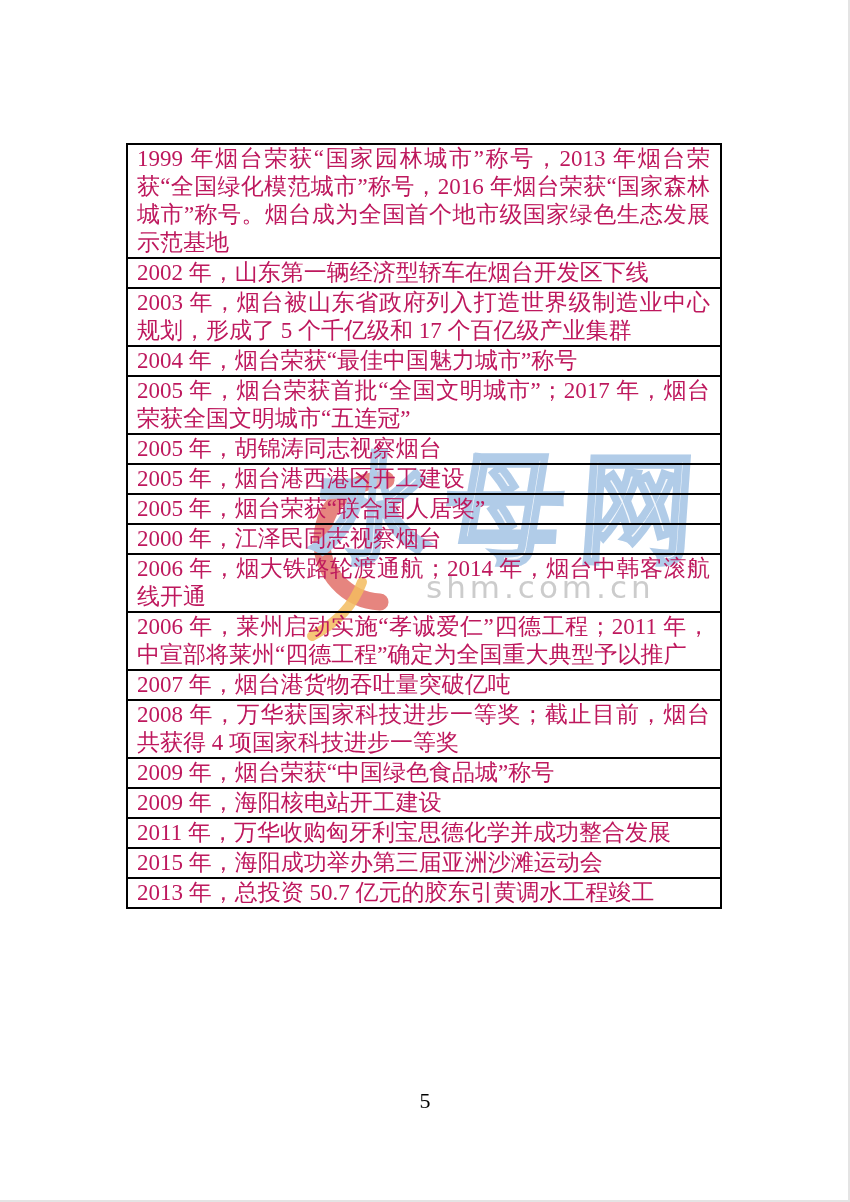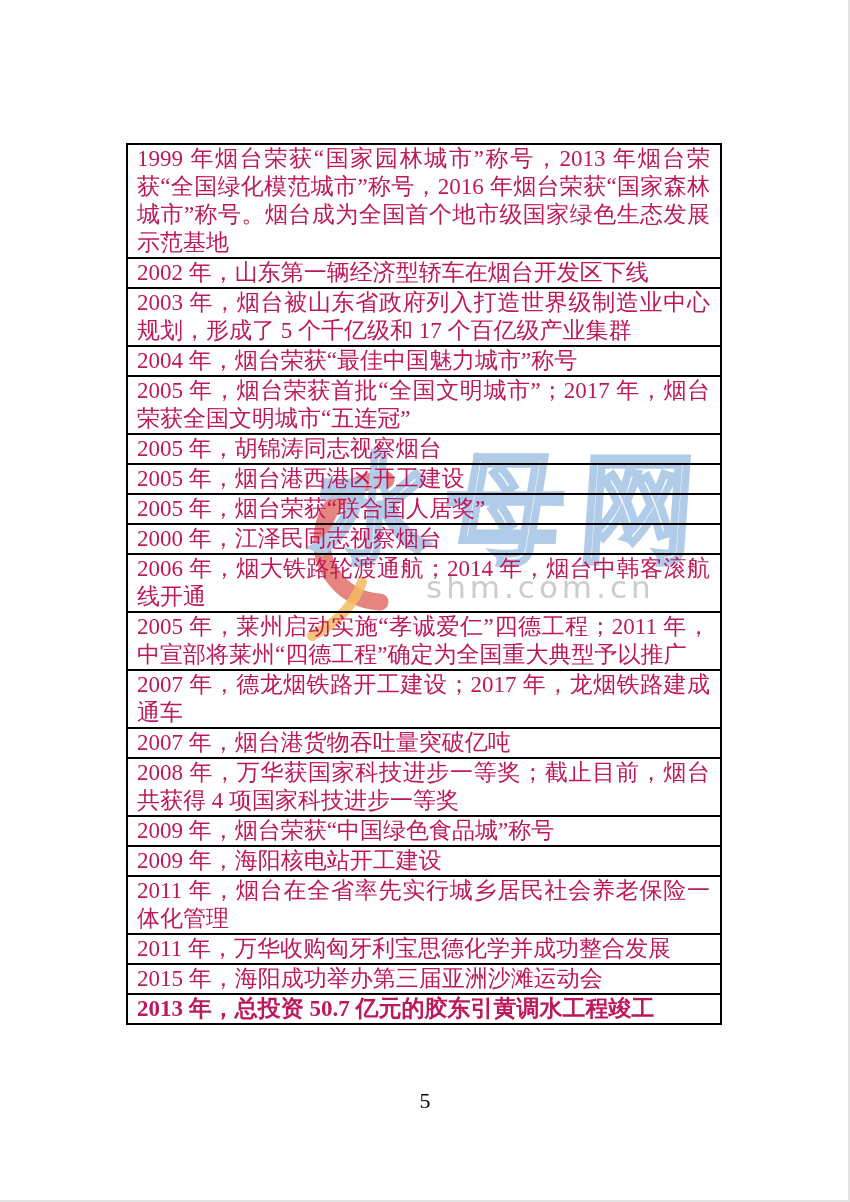--- a/index.html
+++ b/index.html
@@ -40,21 +40,21 @@
     background:transparent;
   }
   .doc-row {
     border-bottom:2px solid #000;
     padding:0 10px 0 9px;
     font-size:23px; line-height:28px;
     color:#be185d;
     text-align:justify;
     text-align-last:left;
   }
-  .doc-row:last-child { border-bottom:none;font-weight:bold; }
+  .doc-row:last-child { border-bottom:none; }
 
   
   .page-number {
     position:absolute; left:0; top:1088px; width:850px;
     text-align:center; font-size:22px; color:#000; z-index:1;
   }
 </style>
 </head>
 <body>
 
@@ -74,27 +74,25 @@
     <div class="doc-row">1999 年烟台荣获“国家园林城市”称号，2013 年烟台荣获“全国绿化模范城市”称号，2016 年烟台荣获“国家森林城市”称号。烟台成为全国首个地市级国家绿色生态发展示范基地</div>
     <div class="doc-row">2002 年，山东第一辆经济型轿车在烟台开发区下线</div>
     <div class="doc-row">2003 年，烟台被山东省政府列入打造世界级制造业中心规划，形成了 5 个千亿级和 17 个百亿级产业集群</div>
     <div class="doc-row">2004 年，烟台荣获“最佳中国魅力城市”称号</div>
     <div class="doc-row">2005 年，烟台荣获首批“全国文明城市”；2017 年，烟台荣获全国文明城市“五连冠”</div>
     <div class="doc-row">2005 年，胡锦涛同志视察烟台</div>
     <div class="doc-row">2005 年，烟台港西港区开工建设</div>
     <div class="doc-row">2005 年，烟台荣获“联合国人居奖”</div>
     <div class="doc-row">2000 年，江泽民同志视察烟台</div>
     <div class="doc-row">2006 年，烟大铁路轮渡通航；2014 年，烟台中韩客滚航线开通</div>
-    <div class="doc-row">2005 年，莱州启动实施“孝诚爱仁”四德工程；2011 年，中宣部将莱州“四德工程”确定为全国重大典型予以推广</div>
-    <div class="doc-row">2007 年，德龙烟铁路开工建设；2017 年，龙烟铁路建成通车</div>
+    <div class="doc-row">2006 年，莱州启动实施“孝诚爱仁”四德工程；2011 年，中宣部将莱州“四德工程”确定为全国重大典型予以推广</div>
     <div class="doc-row">2007 年，烟台港货物吞吐量突破亿吨</div>
     <div class="doc-row">2008 年，万华获国家科技进步一等奖；截止目前，烟台共获得 4 项国家科技进步一等奖</div>
     <div class="doc-row">2009 年，烟台荣获“中国绿色食品城”称号</div>
     <div class="doc-row">2009 年，海阳核电站开工建设</div>
-    <div class="doc-row">2011 年，烟台在全省率先实行城乡居民社会养老保险一体化管理</div>
     <div class="doc-row">2011 年，万华收购匈牙利宝思德化学并成功整合发展</div>
     <div class="doc-row">2015 年，海阳成功举办第三届亚洲沙滩运动会</div>
     <div class="doc-row">2013 年，总投资 50.7 亿元的胶东引黄调水工程竣工</div>
   </div>
 
   <div class="page-number">5</div>
 
 </div>
 
 </body></html>

